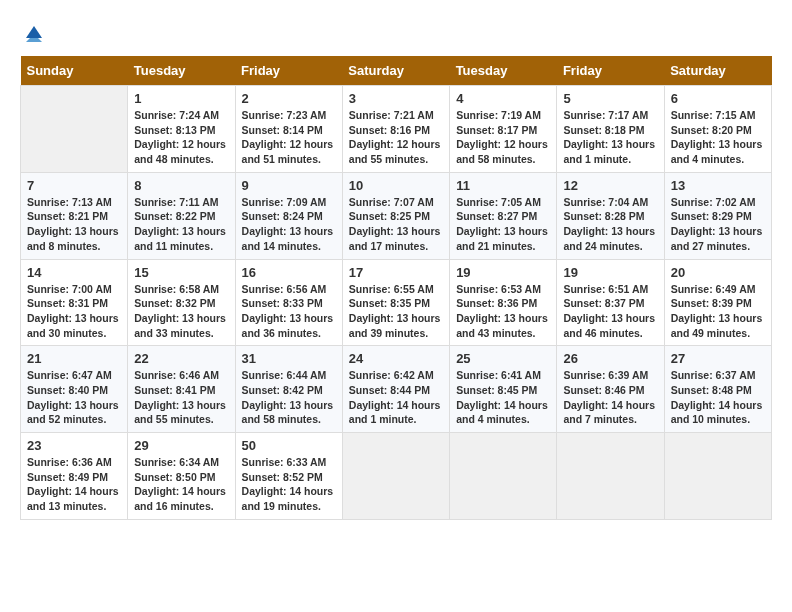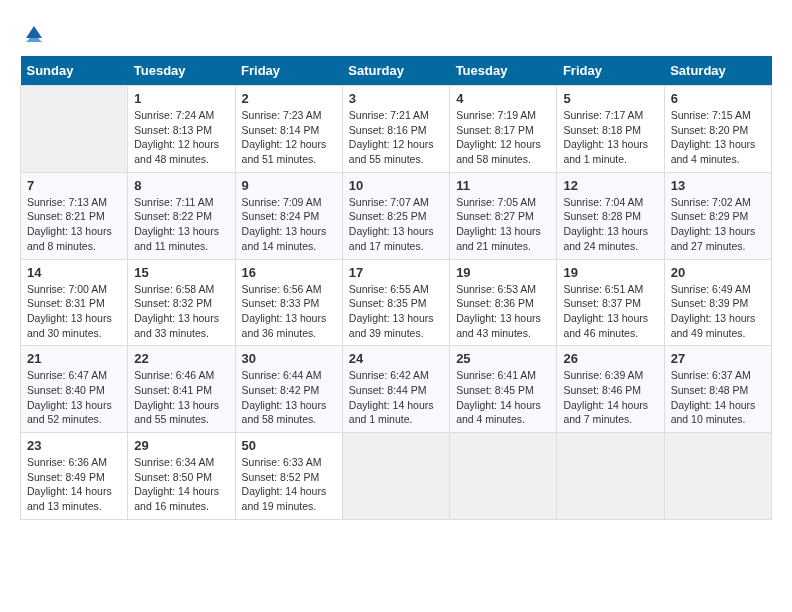--- a/index.html
+++ b/index.html
@@ -32,21 +32,21 @@
     .location {
       font-size: 16px;
       color: #555;
     }
     table {
       width: 100%;
       border-collapse: collapse;
       font-size: 11px;
     }
     thead tr th {
-      background-color: #0369a1;
+      background-color: #a16207;
       color: #fff;
       padding: 7px 6px;
       text-align: left;
       font-size: 13px;
       font-weight: bold;
     }
     tbody tr td {
       border: 1px solid #ddd;
       vertical-align: top;
       padding: 5px 6px;
@@ -57,20 +57,21 @@
     .day-number {
       font-weight: bold;
       font-size: 13px;
       display: block;
       margin-bottom: 2px;
     }
     .day-info {
       font-size: 10.5px;
       line-height: 1.4;
       color: #333;
+      font-weight: bold;
     }
     tbody tr:nth-child(even) td {
       background-color: #f7f9fc;
     }
     tbody tr:nth-child(odd) td {
       background-color: #ffffff;
     }
     .empty-cell {
       background-color: #f0f0f0 !important;
     }
@@ -200,21 +201,21 @@
       <tr>
         <td>
           <span class="day-number">21</span>
           <div class="day-info">Sunrise: 6:47 AM<br>Sunset: 8:40 PM<br>Daylight: 13 hours and 52 minutes.</div>
         </td>
         <td>
           <span class="day-number">22</span>
           <div class="day-info">Sunrise: 6:46 AM<br>Sunset: 8:41 PM<br>Daylight: 13 hours and 55 minutes.</div>
         </td>
         <td>
-          <span class="day-number">30</span>
+          <span class="day-number">31</span>
           <div class="day-info">Sunrise: 6:44 AM<br>Sunset: 8:42 PM<br>Daylight: 13 hours and 58 minutes.</div>
         </td>
         <td>
           <span class="day-number">24</span>
           <div class="day-info">Sunrise: 6:42 AM<br>Sunset: 8:44 PM<br>Daylight: 14 hours and 1 minute.</div>
         </td>
         <td>
           <span class="day-number">25</span>
           <div class="day-info">Sunrise: 6:41 AM<br>Sunset: 8:45 PM<br>Daylight: 14 hours and 4 minutes.</div>
         </td>

